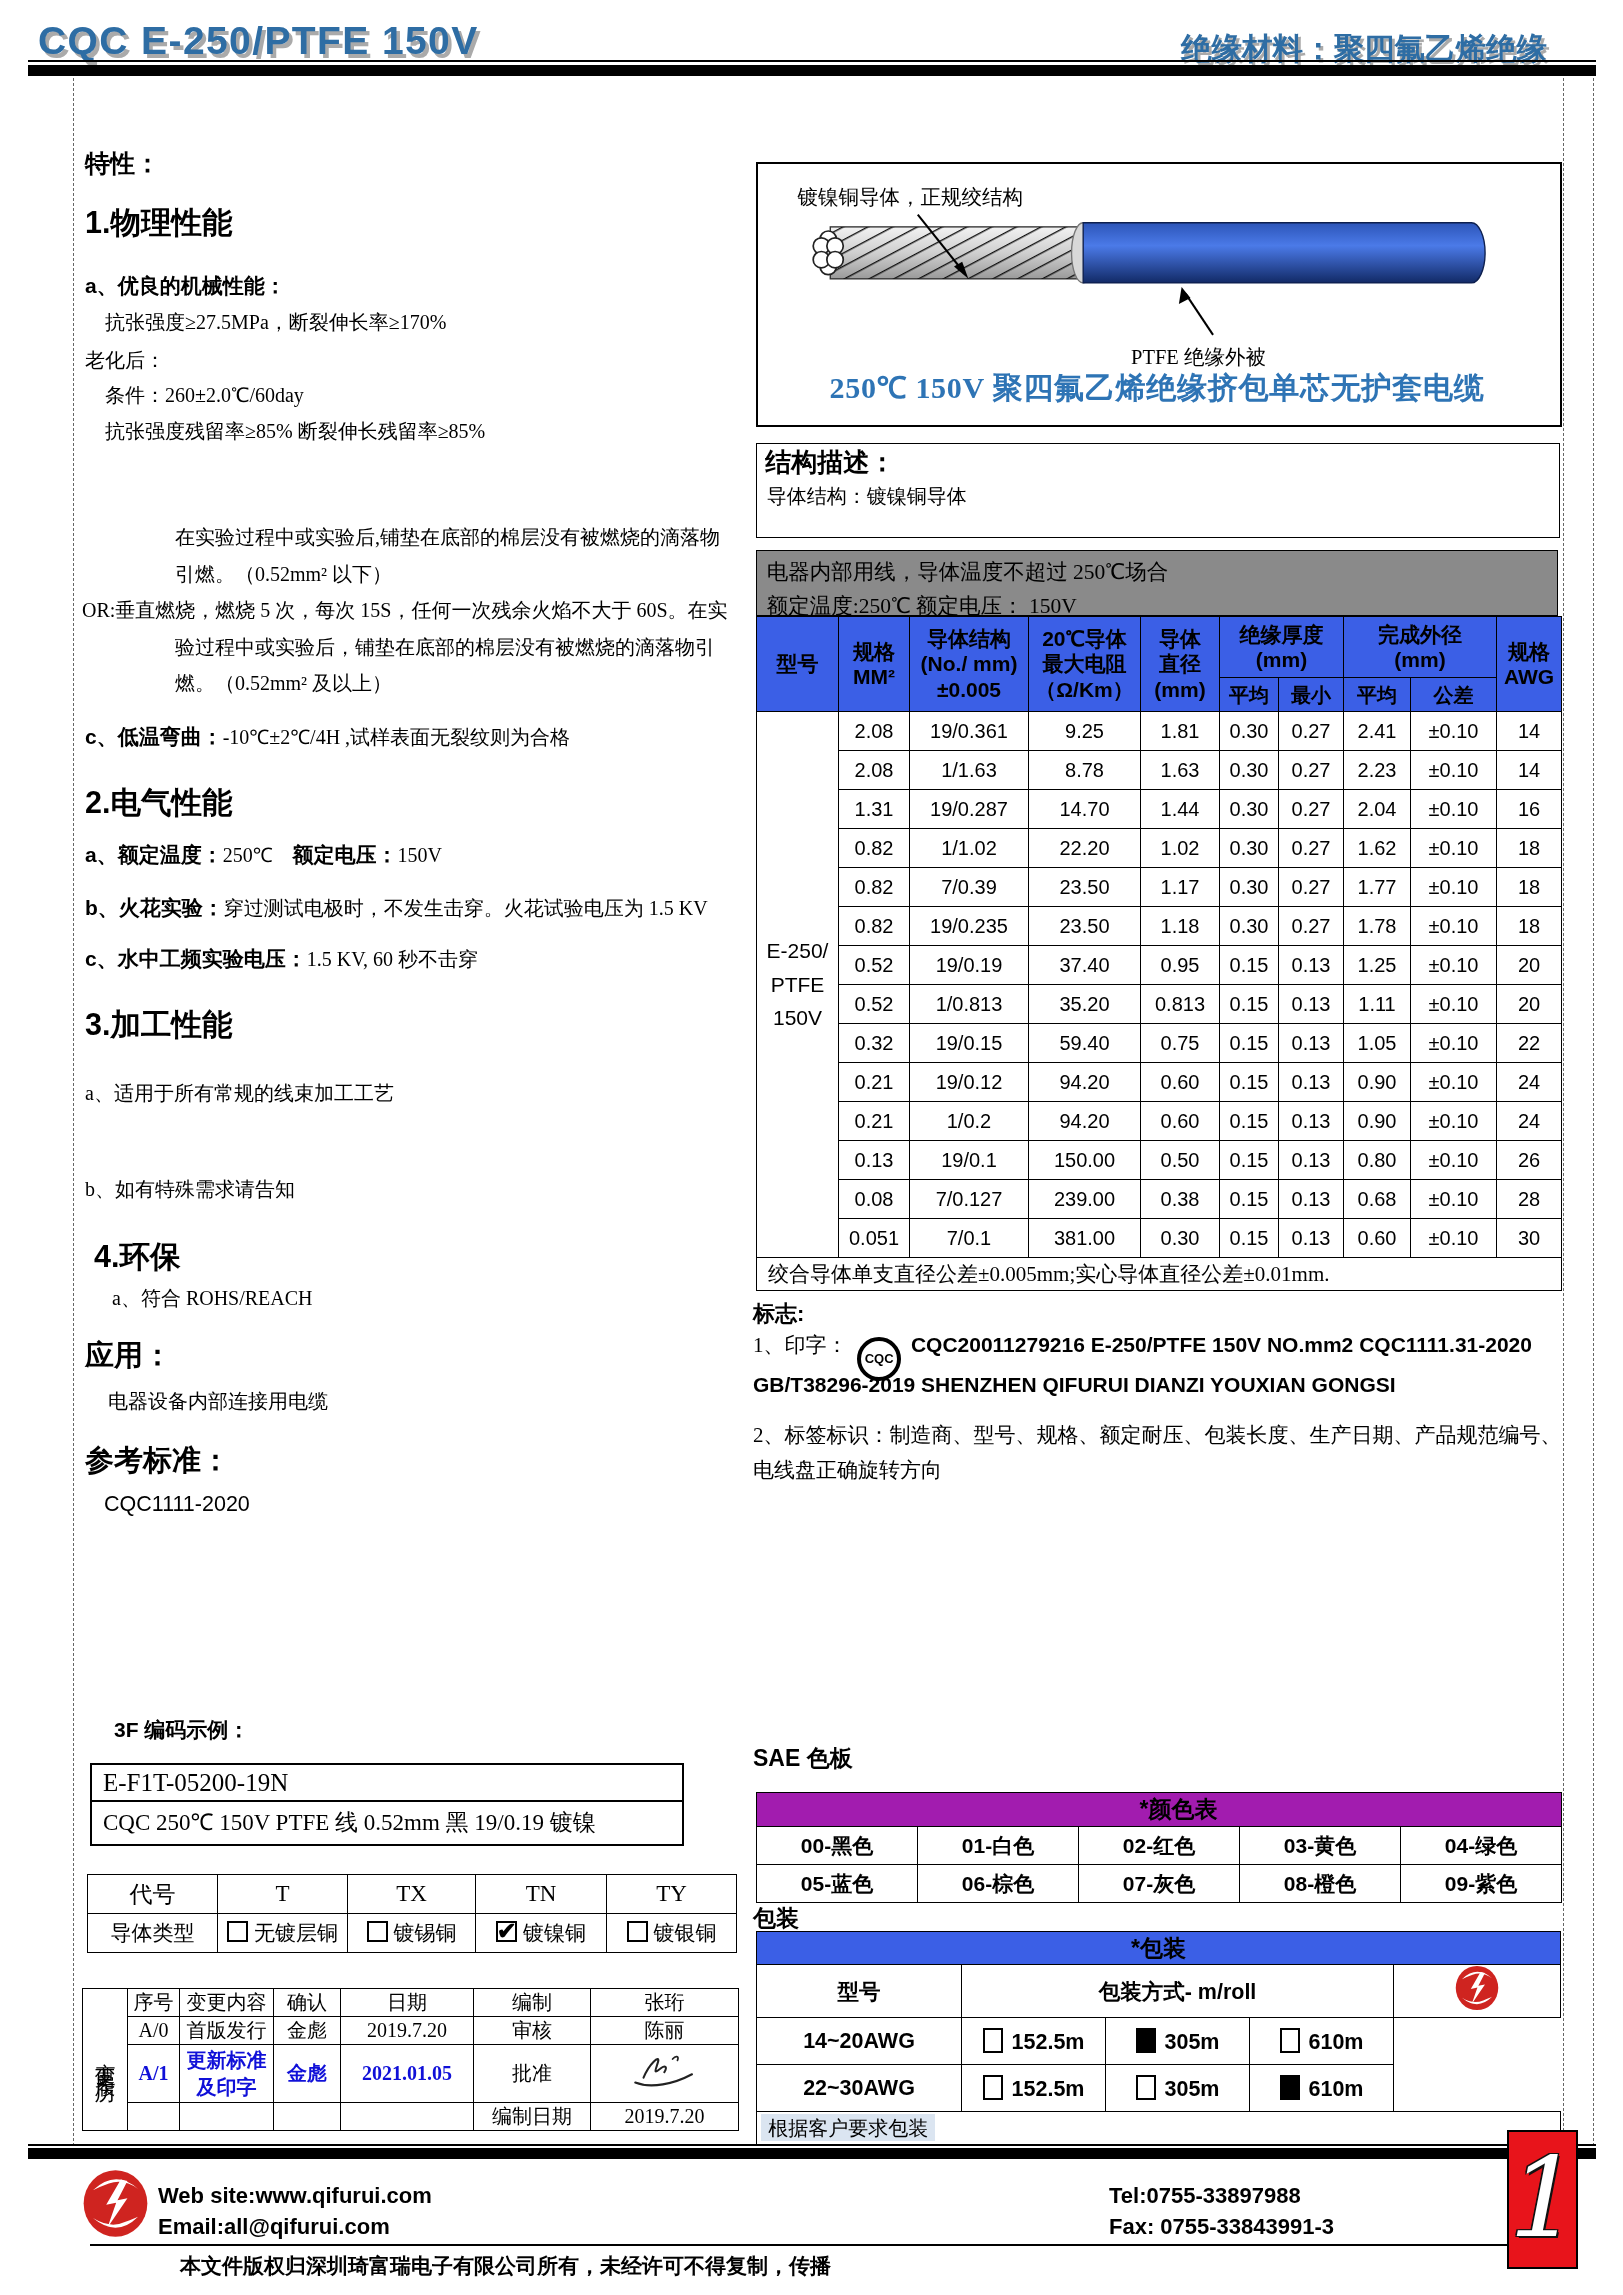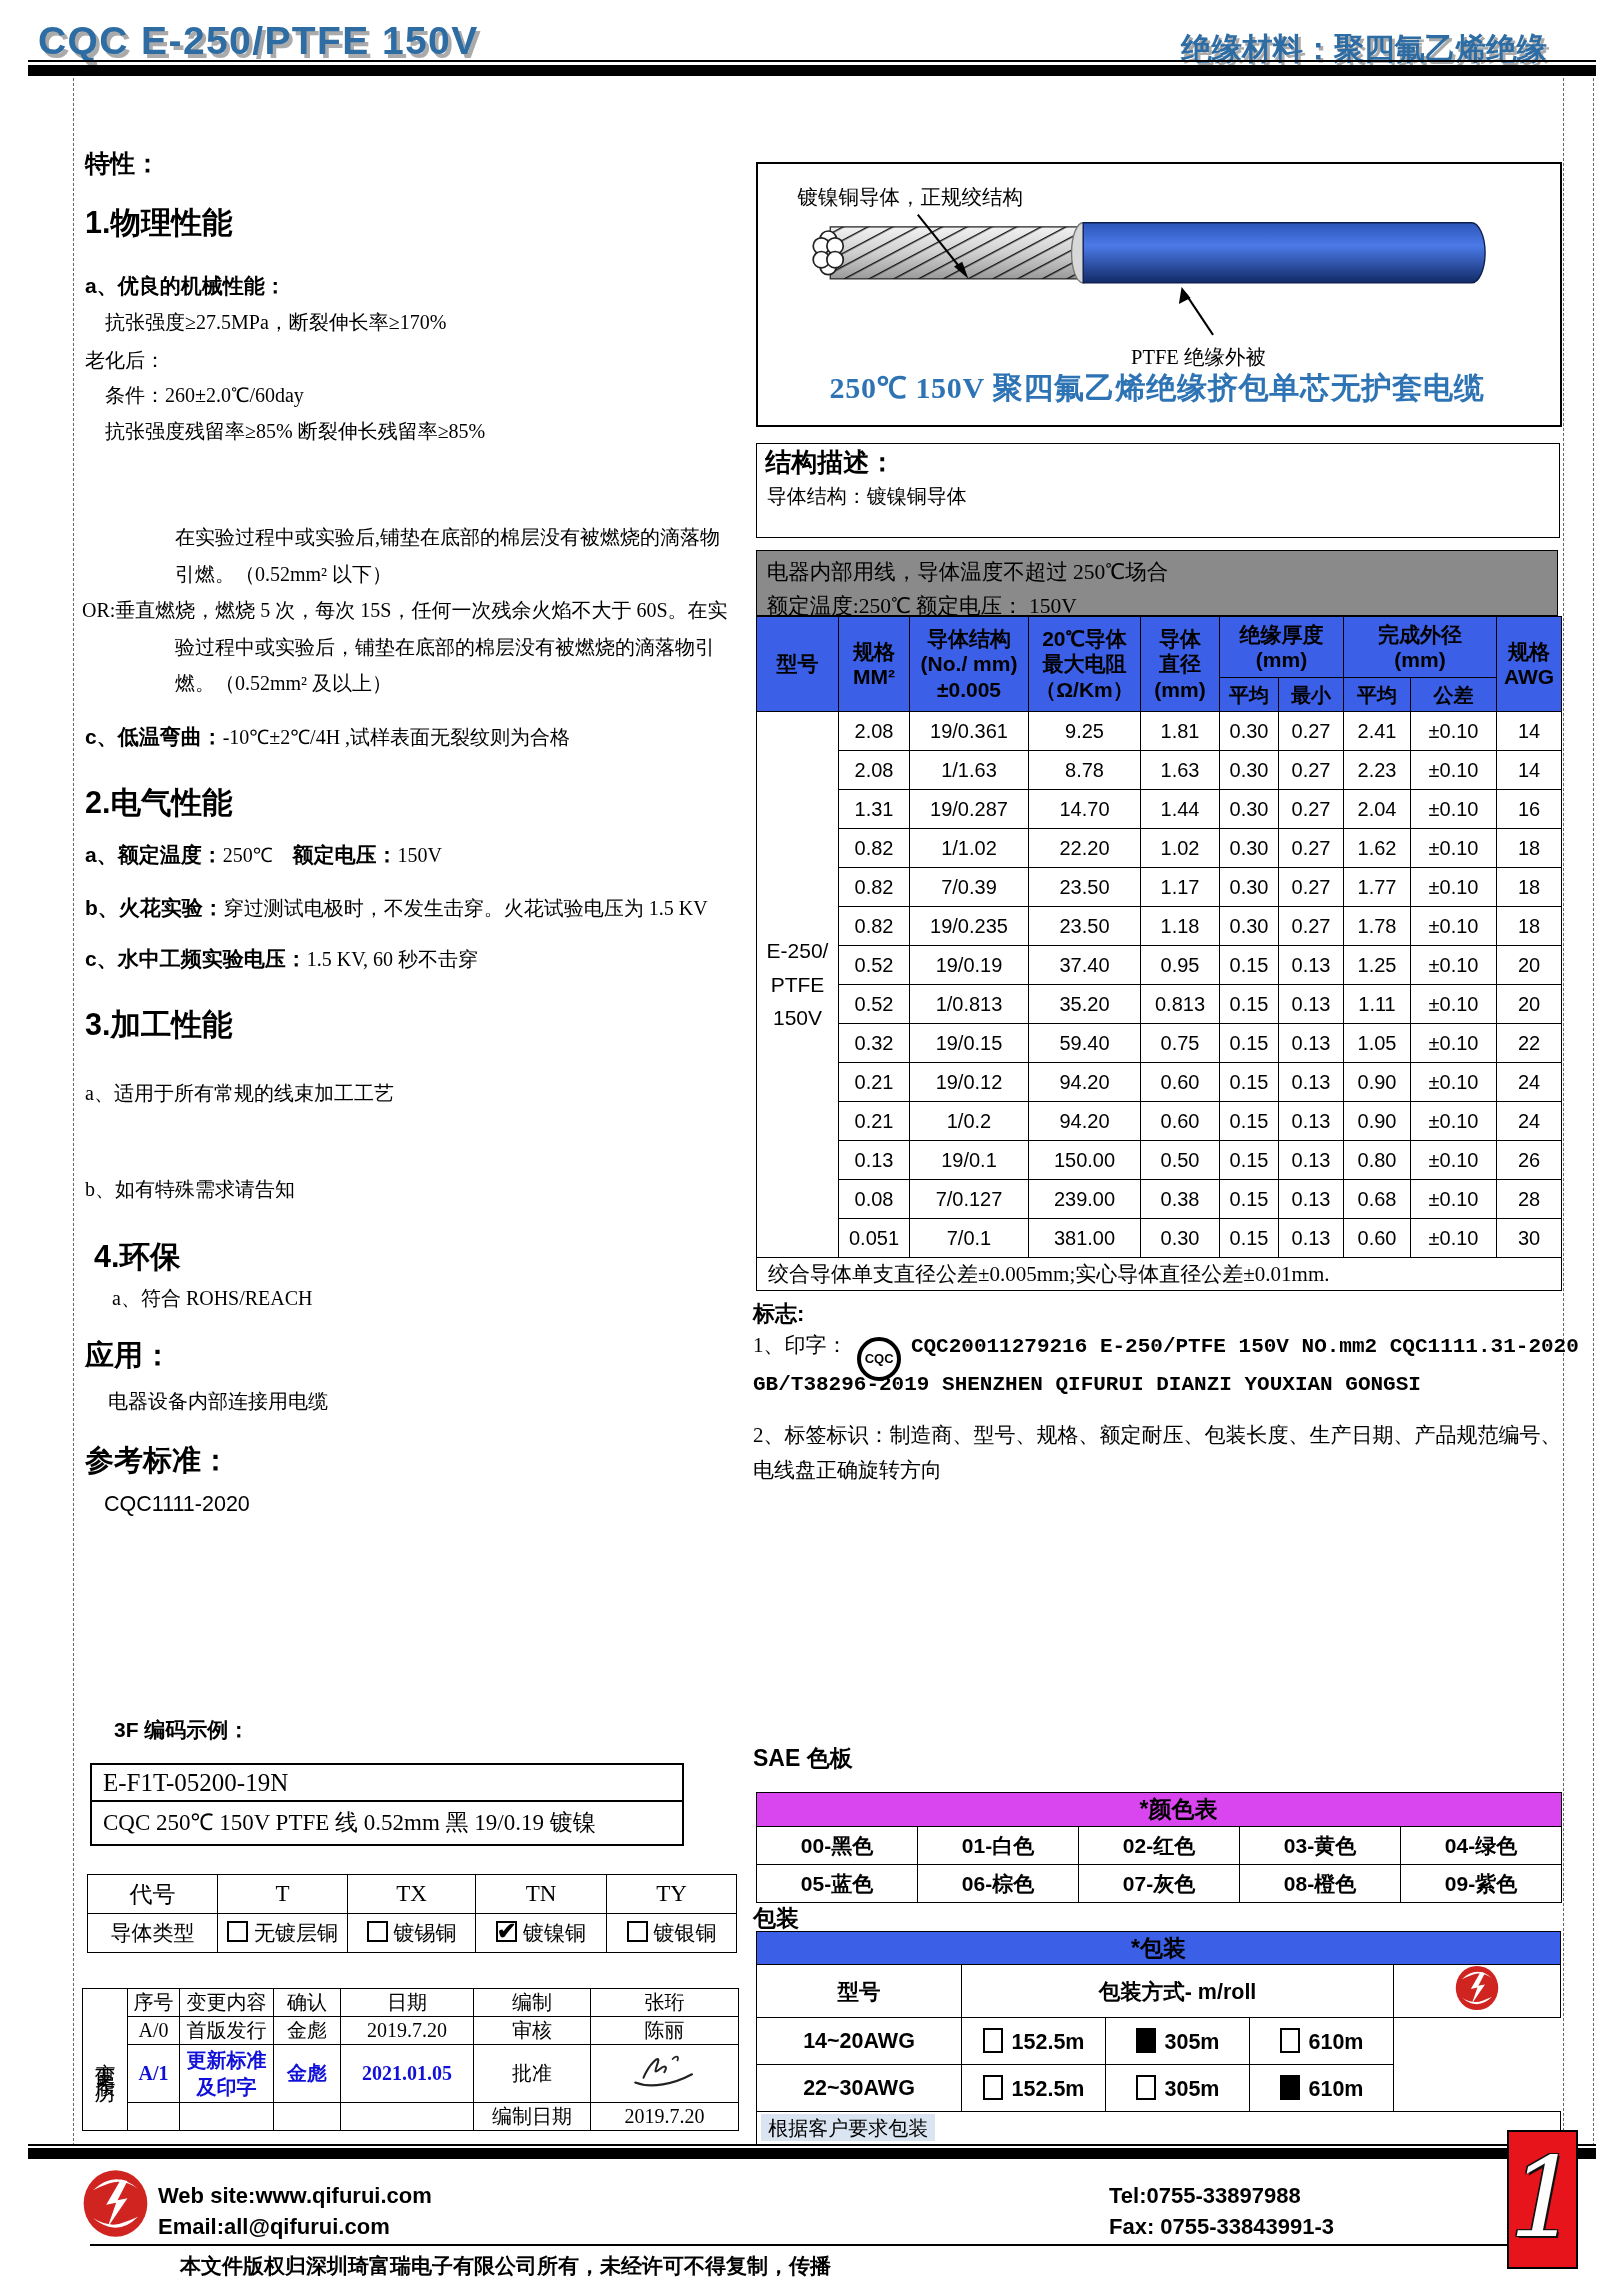--- a/index.html
+++ b/index.html
@@ -1,20 +1,20 @@
 <!DOCTYPE html>
 <html style="font-size:11px"><head>
 <meta charset="utf-8">
 <style>
   html,body{margin:0;padding:0;background:#fff;}
   .page{position:relative;width:1623px;height:2295px;background:#fff;overflow:hidden;
         font-family:"Liberation Sans",sans-serif;color:#000;}
   .t{position:absolute;white-space:nowrap;}
   .serif{font-family:"Liberation Serif",serif;}
-  .b{font-weight:bold;font-family:Liberation Mono, monospace;}
+  .b{font-weight:bold;}
   .pre{white-space:pre-line;}
   
   .title{font-size:39px;font-weight:bold;color:#2e6da4;letter-spacing:1.4px;
          text-shadow:3.5px 3.5px 0 #aaaaaa;font-family:"Liberation Sans",sans-serif;}
   .subtitle{font-size:30.5px;font-weight:bold;color:#2e6da4;text-shadow:2.8px 2.8px 0 #aaaaaa;}
   .hline{position:absolute;background:#000;}
   .vdash{position:absolute;width:0;border-left:1.4px dashed #666;}
   
   .h1{font-size:30.5px;font-weight:bold;}
   .h2{font-size:25px;font-weight:bold;}
@@ -45,21 +45,21 @@
            border:1.4px solid #000;box-sizing:border-box;}
   .graybox div{font-size:21.5px;font-family:"Liberation Serif",serif;margin:5.6px 0 0 9.7px;white-space:nowrap;}
   .spec{position:absolute;left:756px;top:616px;width:805px;}
   .spec th{background:#3b5fe6;font-size:21px;font-weight:bold;line-height:1.2;}
   .spec .sub th{font-size:20px;height:33px;}
   .spec tbody td{height:38px;font-size:20px;font-family:"Liberation Sans",sans-serif;}
   .spec td.model{font-size:21px;white-space:pre-line;line-height:1.6;}
   .spec td.fnote{text-align:left;padding-left:11px;font-size:21px;height:32px;
                  font-family:"Liberation Serif",serif;}
   .colortable{position:absolute;left:756px;top:1792px;width:805px;}
-  .colortable th{background:#d946ef;height:33px;font-size:23px;padding-left:39px;}
+  .colortable th{background:#a21caf;height:33px;font-size:23px;padding-left:39px;}
   .colortable td{height:37px;font-size:21px;font-weight:600;}
   .packtable{position:absolute;left:756px;top:1931px;width:805px;}
   .packtable th{background:#3b5fe6;height:32px;font-size:23px;}
   .packtable .sh th{background:#fff;height:33px;font-size:21.5px;}
   .packtable td{height:46px;font-size:21.5px;font-weight:bold;}
   .packtable td.note{height:32px;text-align:left;font-weight:normal;}
   .packtable td.note span{background:#dbe5f1;font-size:20px;font-family:"Liberation Serif",serif;
                           padding:2.8px 7px;margin-left:4.2px;}
   .pbox{display:inline-block;width:16.7px;height:21px;border:2.1px solid #000;vertical-align:-4.2px;
         margin-right:8.3px;background:#fff;}

